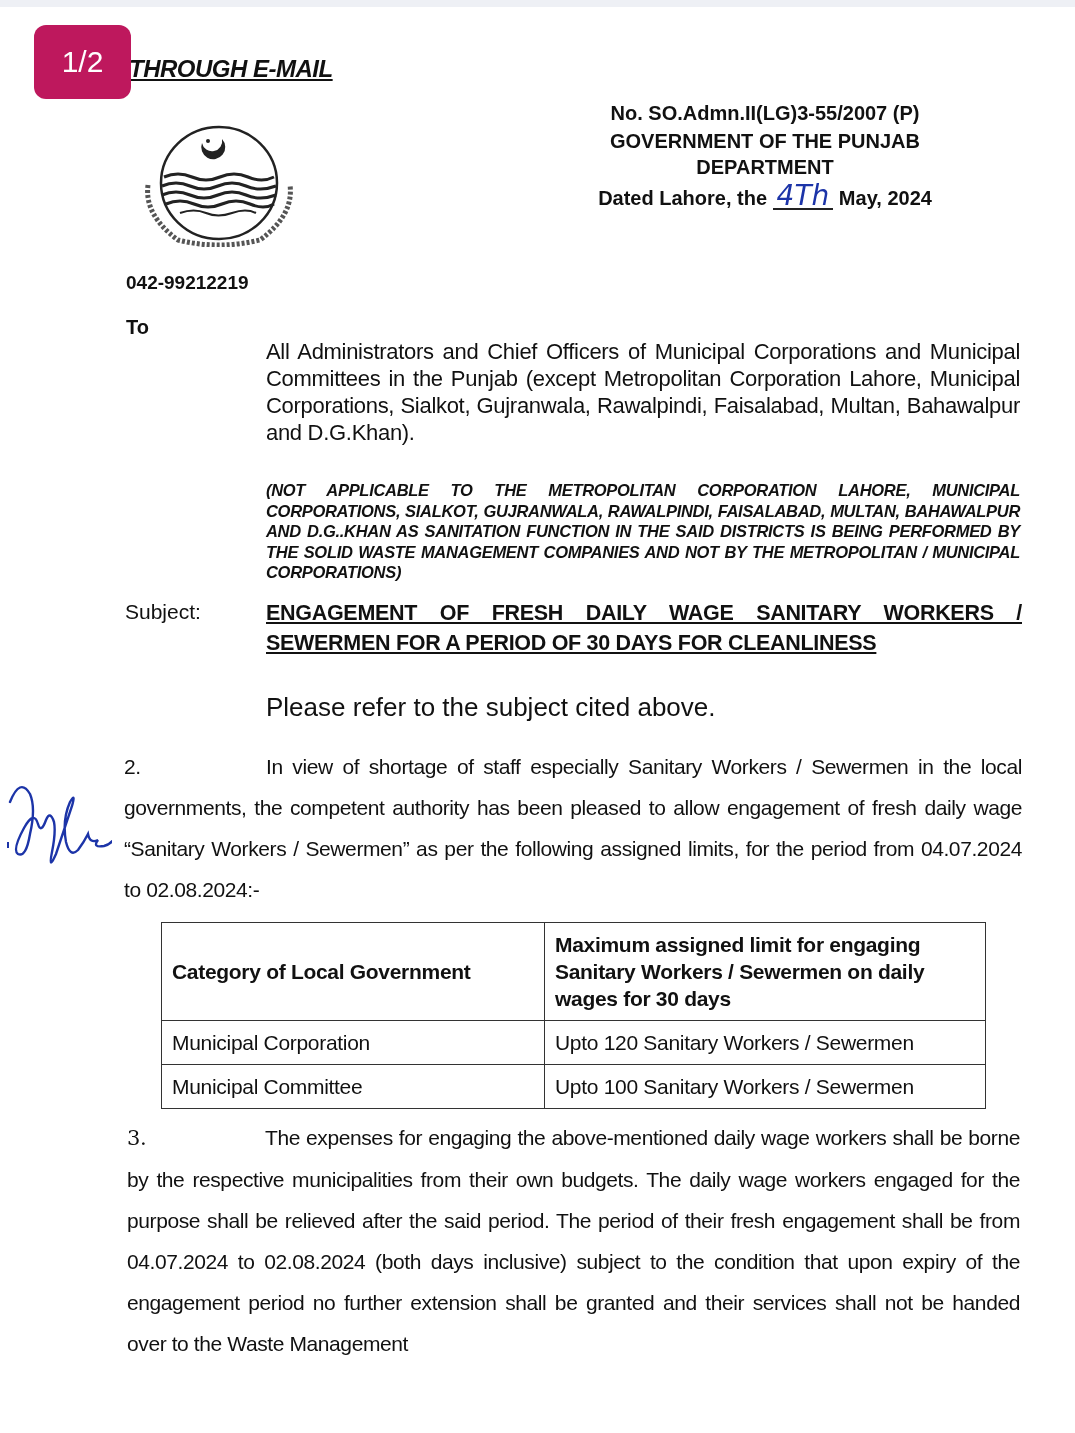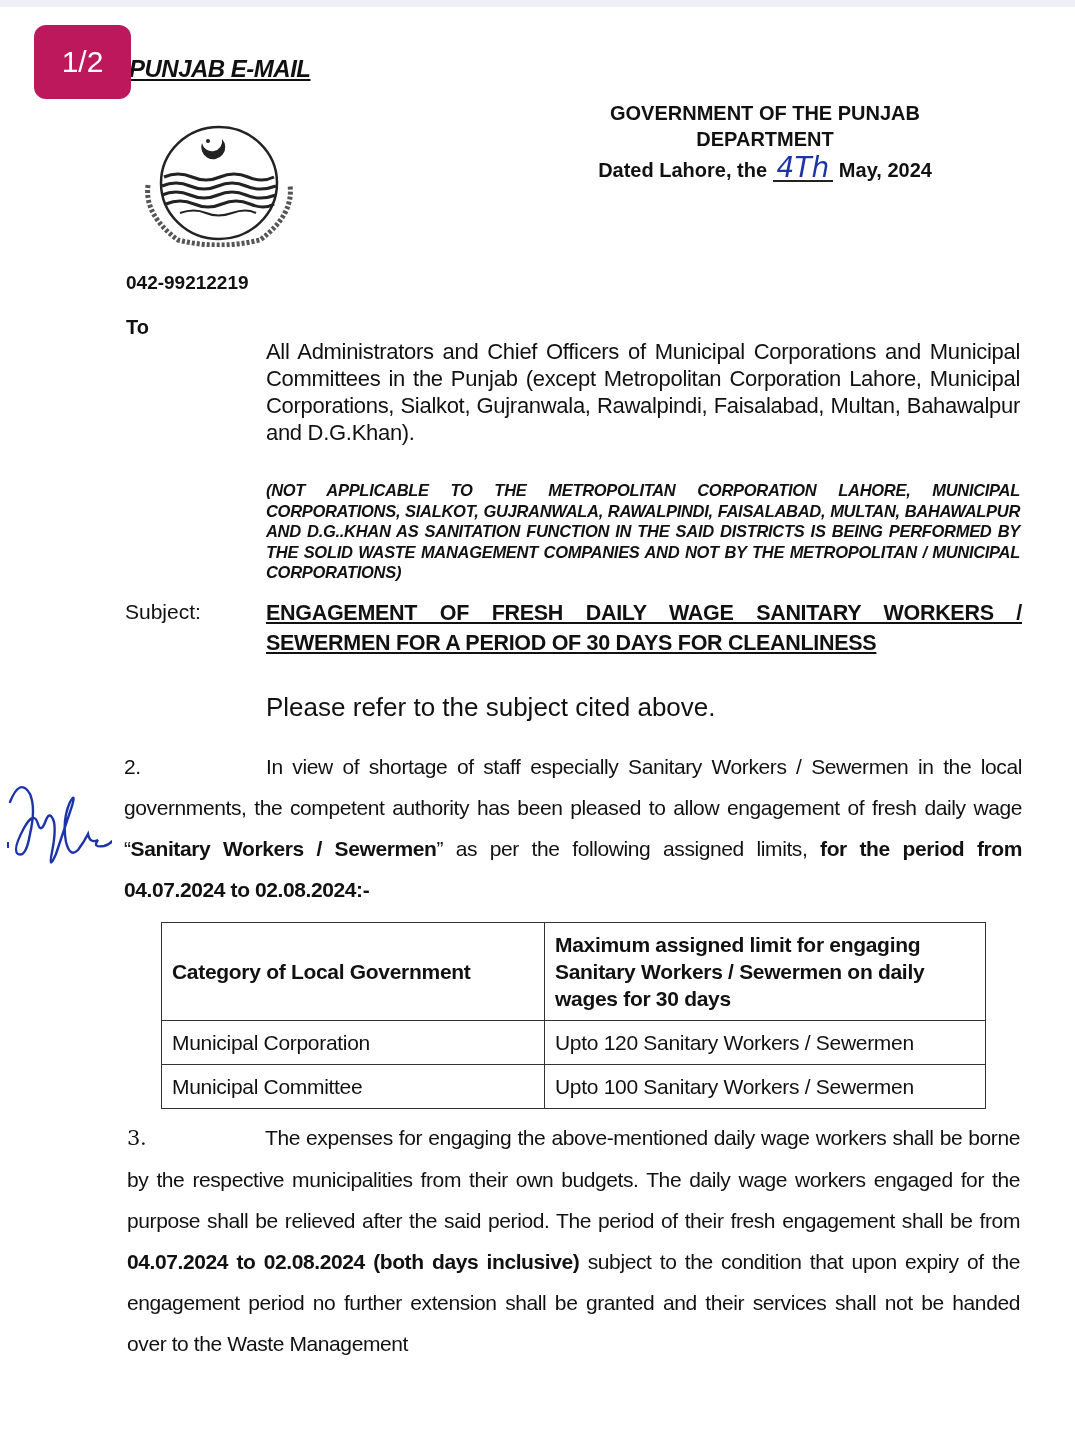--- a/index.html
+++ b/index.html
@@ -29,46 +29,47 @@
   .para1 { position: absolute; left: 266px; top: 692px; font-size: 26px; }
   .para2 { position: absolute; left: 124px; top: 746px; width: 898px; font-size: 21px; line-height: 41px; text-align: justify; letter-spacing: -0.4px; }
   .para-num { display: inline-block; width: 142px; }
   .signature { position: absolute; left: 2px; top: 772px; width: 110px; height: 105px; }
   table.limits { position: absolute; left: 161px; top: 922px; width: 825px; border-collapse: collapse; font-size: 21px; }
   table.limits th, table.limits td { border: 1.5px solid #333; padding: 8px 10px; text-align: left; line-height: 27px; letter-spacing: -0.3px; }
   table.limits th { font-weight: bold; }
   table.limits th.c1 { width: 362px; vertical-align: middle; }
   .para3 { position: absolute; left: 127px; top: 1117px; width: 893px; font-size: 21px; line-height: 41px; text-align: justify; letter-spacing: -0.4px; }
   .para3 .para-num { width: 138px; font-family: "DejaVu Serif", serif; }
-  b { font-weight: bold; margin-top: 36px; }
+  b { font-weight: normal; margin-top: 36px; }
 </style>
 </head>
 <body>
 
 <div class="topbar"></div>
 
 <div class="page-badge">
   <span>1/2</span>
 </div>
 
-<div class="through">PUNJAB E-MAIL</div>
+<div class="through">THROUGH E-MAIL</div>
 
 <svg class="logo" viewBox="0 0 170 122">
   <ellipse cx="85" cy="58" rx="58" ry="56" fill="none" stroke="#222" stroke-width="2.5"></ellipse>
   <path d="M68 18 a12 12 0 1 0 20 -4 a10 10 0 1 1 -20 4z" fill="#222"></path>
   <circle cx="74" cy="16" r="2" fill="#222"></circle>
   <path d="M30 52 q14 -6 28 0 t28 0 t28 0 t26 0" fill="none" stroke="#222" stroke-width="3"></path>
   <path d="M28 61 q14 -6 28 0 t28 0 t28 0 t30 0" fill="none" stroke="#222" stroke-width="3"></path>
   <path d="M28 70 q14 -6 28 0 t28 0 t28 0 t30 0" fill="none" stroke="#222" stroke-width="3"></path>
   <path d="M32 79 q14 -6 28 0 t28 0 t28 0 t24 0" fill="none" stroke="#222" stroke-width="3"></path>
   <path d="M46 88 q14 -5 26 0 t26 0 t24 0" fill="none" stroke="#222" stroke-width="2"></path>
   <path d="M14 60 q-4 30 30 55 q40 10 82 0 q34 -25 30 -55" fill="none" stroke="#555" stroke-width="5" stroke-dasharray="3 2"></path>
 </svg>
 
 <div class="header-block">
+  <div class="ref-no">No. SO.Admn.II(LG)3-55/2007 (P)</div>
   <div>GOVERNMENT OF THE PUNJAB</div>
   <div>DEPARTMENT</div>
   <div class="dated">
     <span>Dated Lahore, the</span>
     <span class="date-hand">4Th</span>
     <span>May, 2024</span>
   </div>
 </div>
 
 <div class="phone">042-99212219</div>

